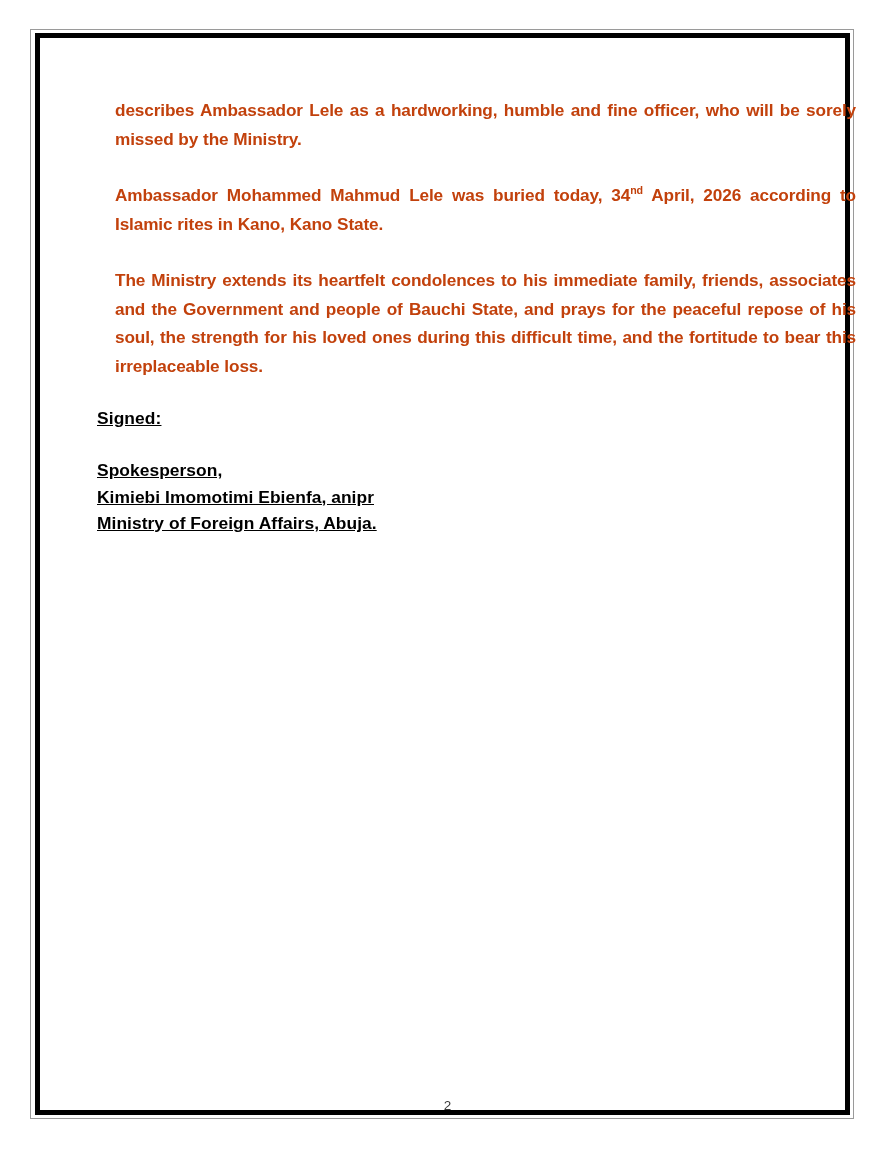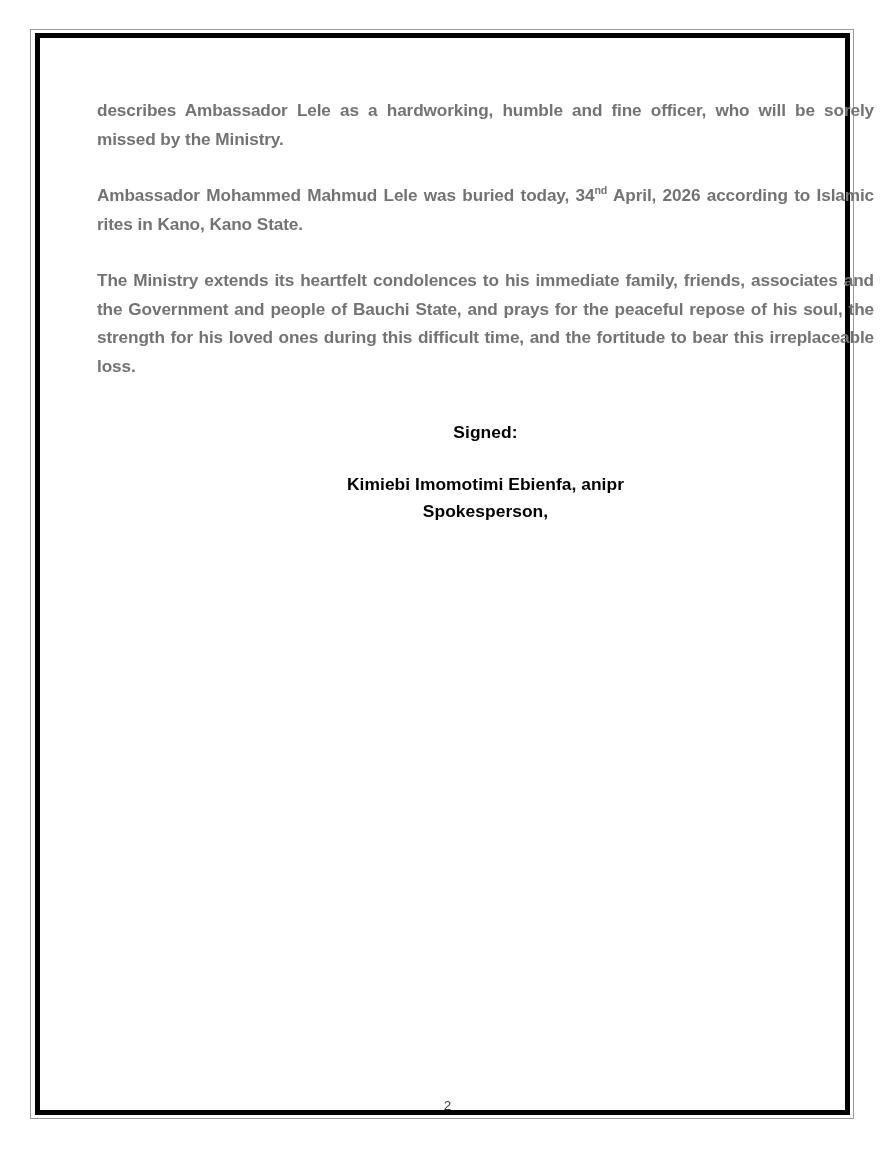--- a/index.html
+++ b/index.html
@@ -44,43 +44,43 @@
     top: 33px;
     width: 777px;
     height: 1080px;
     box-sizing: border-box;
   }
 
   .body-para {
     font-size: 17.2px;
     font-weight: bold;
     line-height: 28.5px;
-    color: #737373;
+    color: #c2410c;
     text-align: justify;
     text-justify: inter-word;
     letter-spacing: -0.12px;
-    margin: 0;
+    margin: 18px;
     word-spacing: 0.2px;
   }
   .body-para.p1 { margin-top: 25px; }
   .body-para.p2 { margin-top: 28px; }
   .body-para.p3 { margin-top: 28px; }
 
   
   .body-para sup {
     font-size: 0.62em;
     vertical-align: super;
     line-height: 0;
     font-weight: bold;
   }
 
   
   #signature-block {
-    margin-top: 39px;
-    text-align: center;
+    margin-top: 25px;
+    text-decoration: underline;
   }
   .signed-label {
     font-size: 17.4px;
     font-weight: bold;
     line-height: 26px;
     color: #000;
     letter-spacing: 0.1px;
   }
   #signatory-lines {
     margin-top: 26px;
@@ -126,24 +126,25 @@
     <p class="body-para p2"><span>Ambassador Mohammed Mahmud Lele was buried today, 34</span><sup>nd</sup><span> April, 2026 according to Islamic rites in Kano, Kano State.</span></p>
 
     <p class="body-para p3">The Ministry extends its heartfelt condolences to his immediate family, friends, associates and the Government and people of Bauchi State, and prays for the peaceful repose of his soul, the strength for his loved ones during this difficult time, and the fortitude to bear this irreplaceable loss.</p>
 
     <div id="signature-block">
 
       <div class="signed-label">Signed:</div>
 
       <div id="signatory-lines">
 
+        <div class="sig-line">Spokesperson,</div>
+
         <div class="sig-line">Kimiebi Imomotimi Ebienfa, anipr</div>
 
-        <div class="sig-line">Spokesperson,</div>
-
+        <div class="sig-line">Ministry of Foreign Affairs, Abuja.</div>
 
 
       </div>
     </div>
   </div>
 
   <div id="page-number">2</div>
 
 </div>
 

